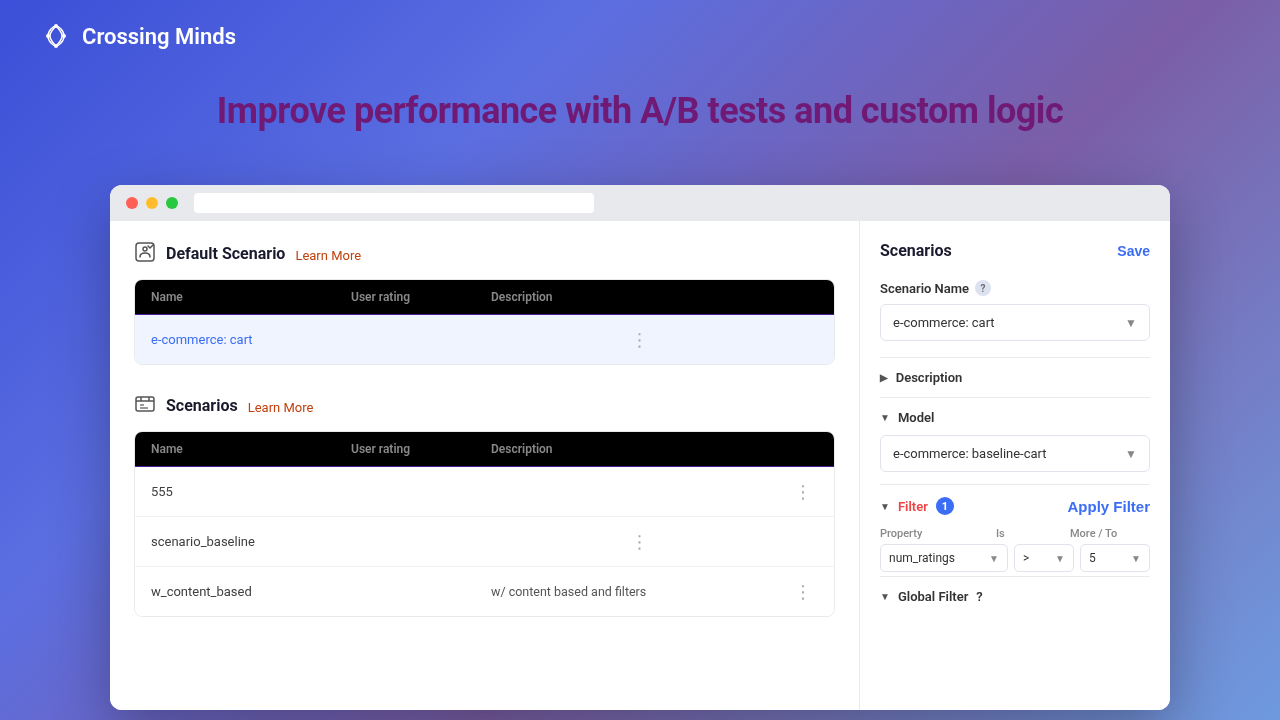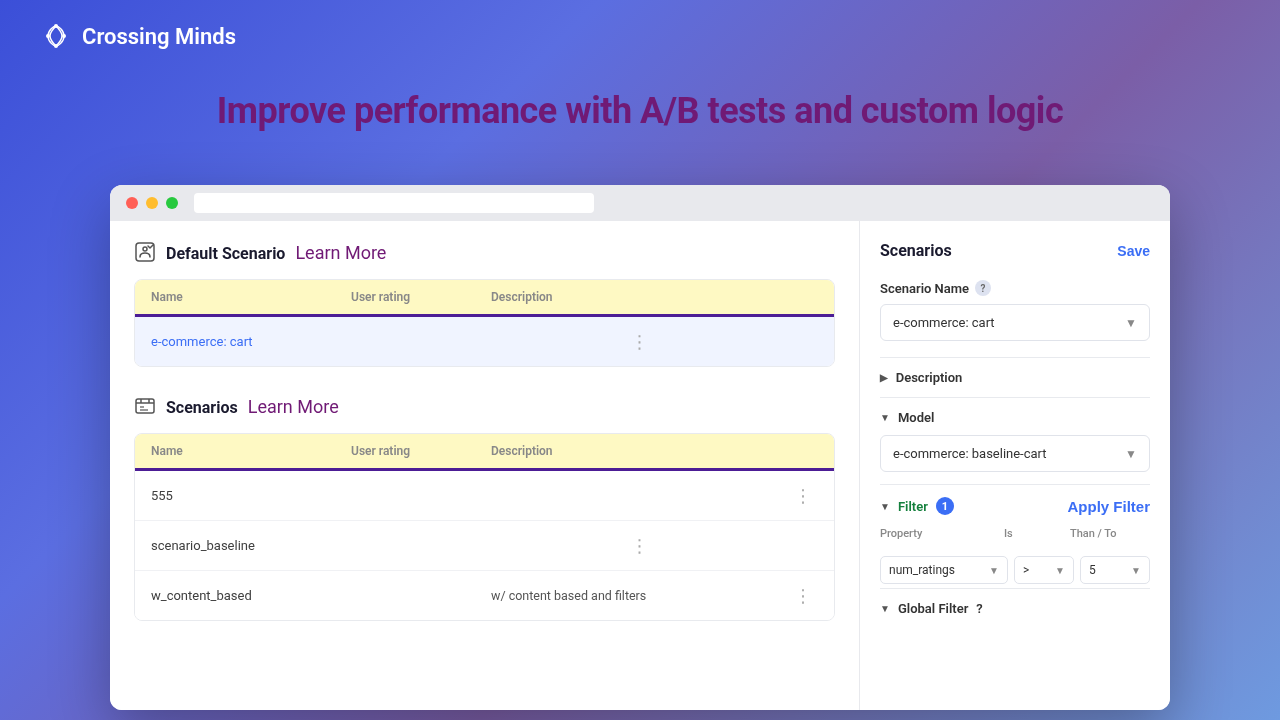--- a/index.html
+++ b/index.html
@@ -121,40 +121,40 @@
       color: #555;
     }
 
     .section-title {
       font-size: 16px;
       font-weight: 700;
       color: #1a1a2e;
     }
 
     .learn-more {
-      color: #701a75;
-      font-size: 18px;
+      color: #c2410c;
+      font-size: 13px;
       text-decoration: none;
       cursor: pointer;
     }
 
     
     .table-container {
       border: 1px solid #e8eaee;
       border-radius: 8px;
       overflow: hidden;
       margin-bottom: 28px;
     }
 
     .table-header {
       display: grid;
       grid-template-columns: 200px 140px 1fr 30px;
-      background: #fef9c3;
+      background: #000000;
       padding: 10px 16px;
-      border-bottom: 3px solid #4c1d95;
+      border-bottom: 1px solid #4c1d95;
     }
 
     .table-header-cell {
       font-size: 12px;
       font-weight: 600;
       color: #888;
     }
 
     .table-row {
       display: grid;
@@ -331,22 +331,22 @@
       font-size: 15px;
       font-weight: 600;
       cursor: pointer;
       background: none;
       border: none;
     }
 
     .filter-columns {
       display: grid;
       grid-template-columns: 1fr 60px 80px;
-      gap: 6px;
-      margin-bottom: 16px;
+      gap: 14px;
+      margin-bottom: 4px;
     }
 
     .filter-col-label {
       font-size: 11px;
       color: #888;
       font-weight: 500;
     }
 
     .filter-row {
       display: grid;
@@ -529,30 +529,30 @@
             <span>e-commerce: baseline-cart</span>
             <span class="select-chevron">▼</span>
           </div>
         </div>
       </div>
 
       <div class="filter-section">
         <div class="filter-header">
           <div class="filter-title-group">
             <span class="collapsible-arrow">▼</span>
-            <span style="font-size:13px;font-weight:600;color:#15803d;">Filter</span>
+            <span style="font-size:13px;font-weight:600;color:#ef4444;">Filter</span>
             <div class="filter-badge">1</div>
           </div>
           <button class="apply-filter-btn">Apply Filter</button>
         </div>
 
         <div class="filter-columns">
           <div class="filter-col-label">Property</div>
           <div class="filter-col-label">Is</div>
-          <div class="filter-col-label">Than / To</div>
+          <div class="filter-col-label">More / To</div>
         </div>
 
         <div class="filter-row">
           <div class="filter-select">
             <span>num_ratings</span>
             <span style="font-size:10px;color:#888;">▼</span>
           </div>
           <div class="filter-select">
             <span>&gt;</span>
             <span style="font-size:10px;color:#888;">▼</span>

